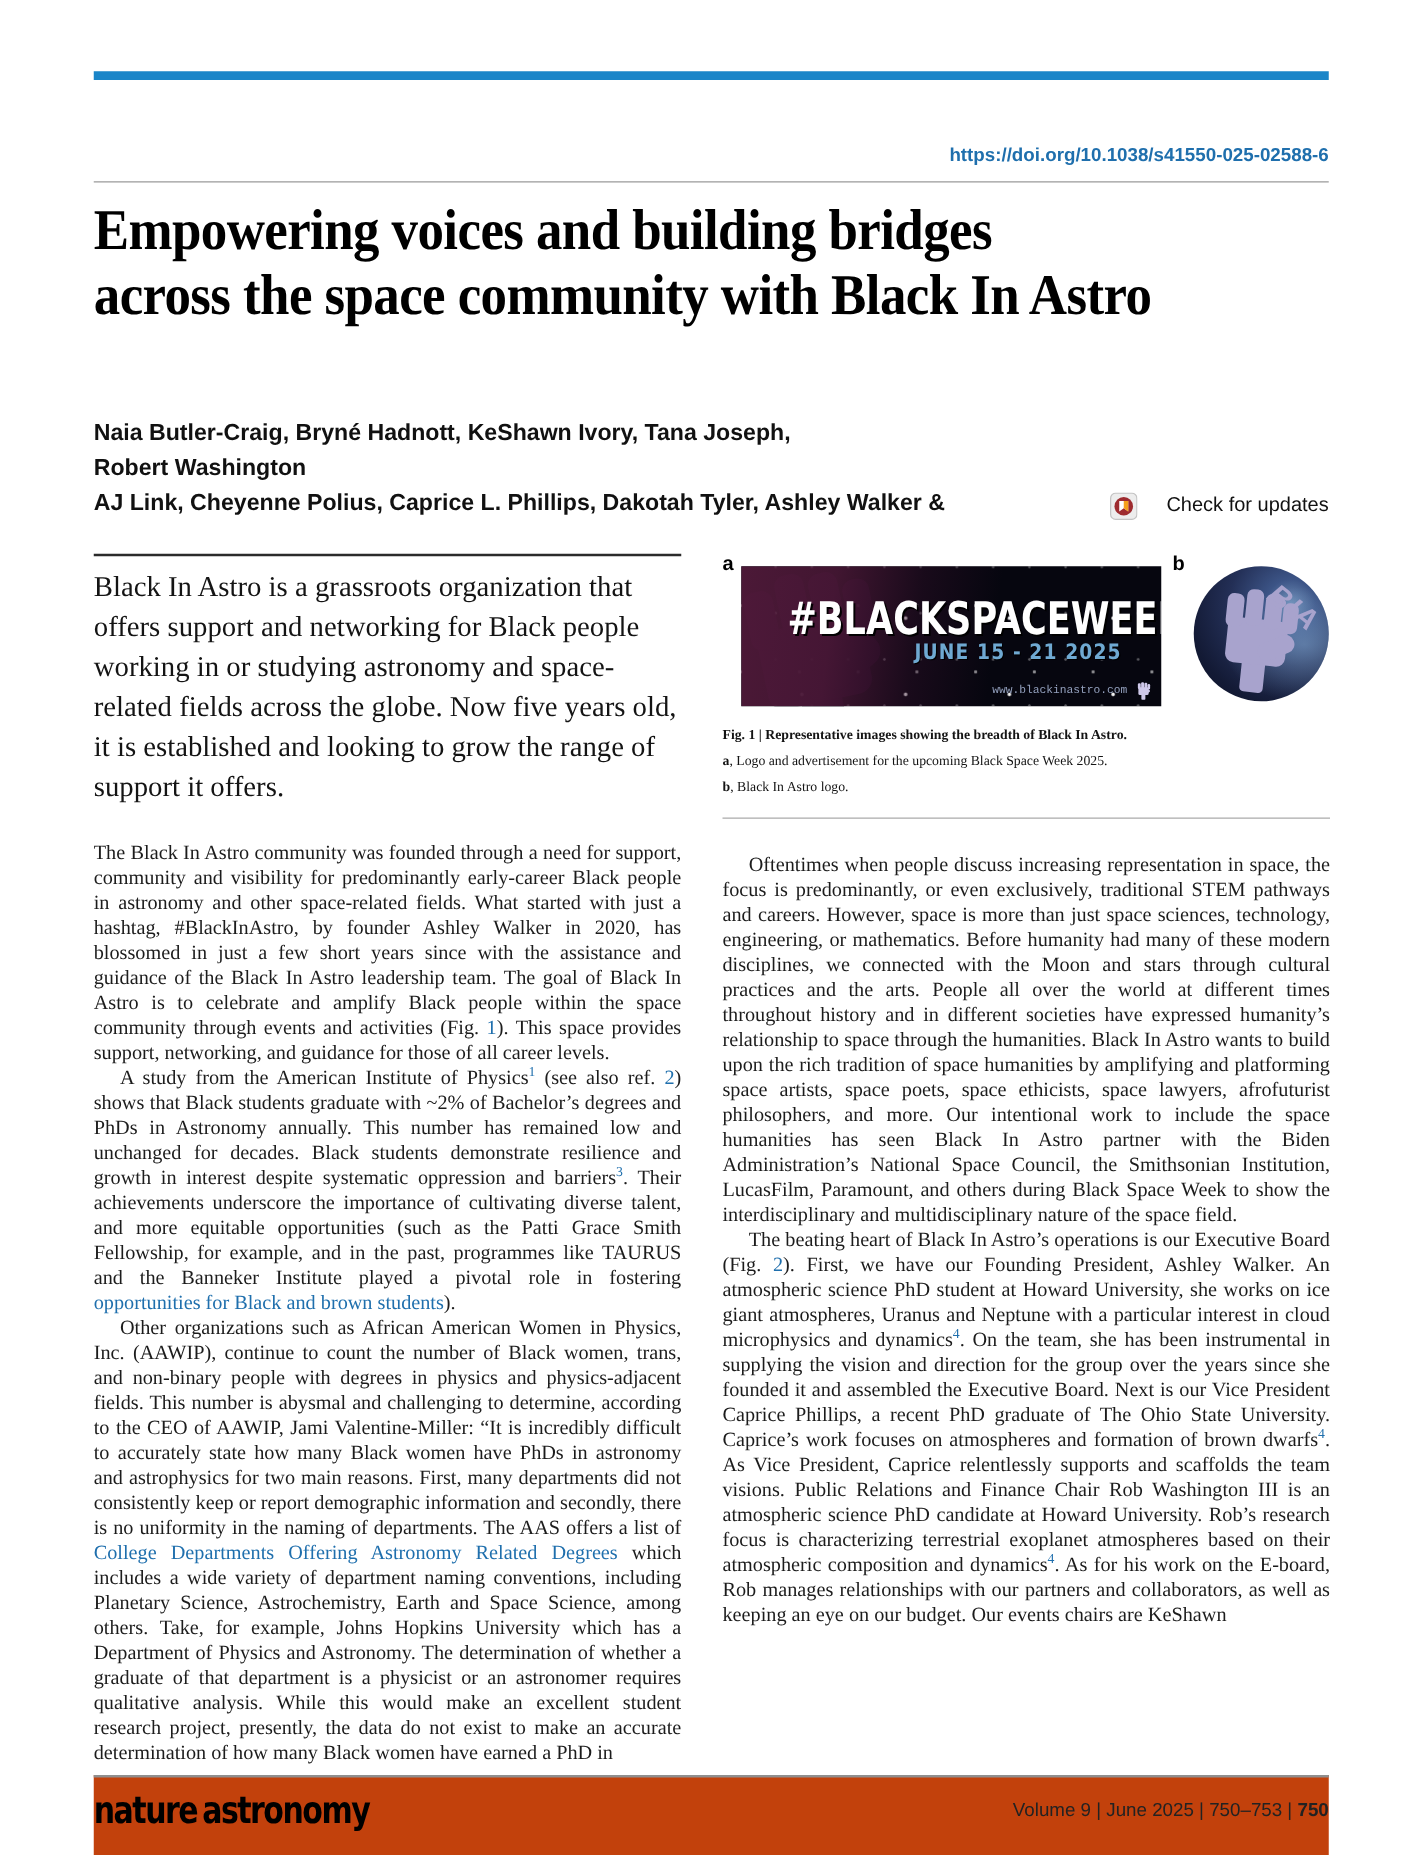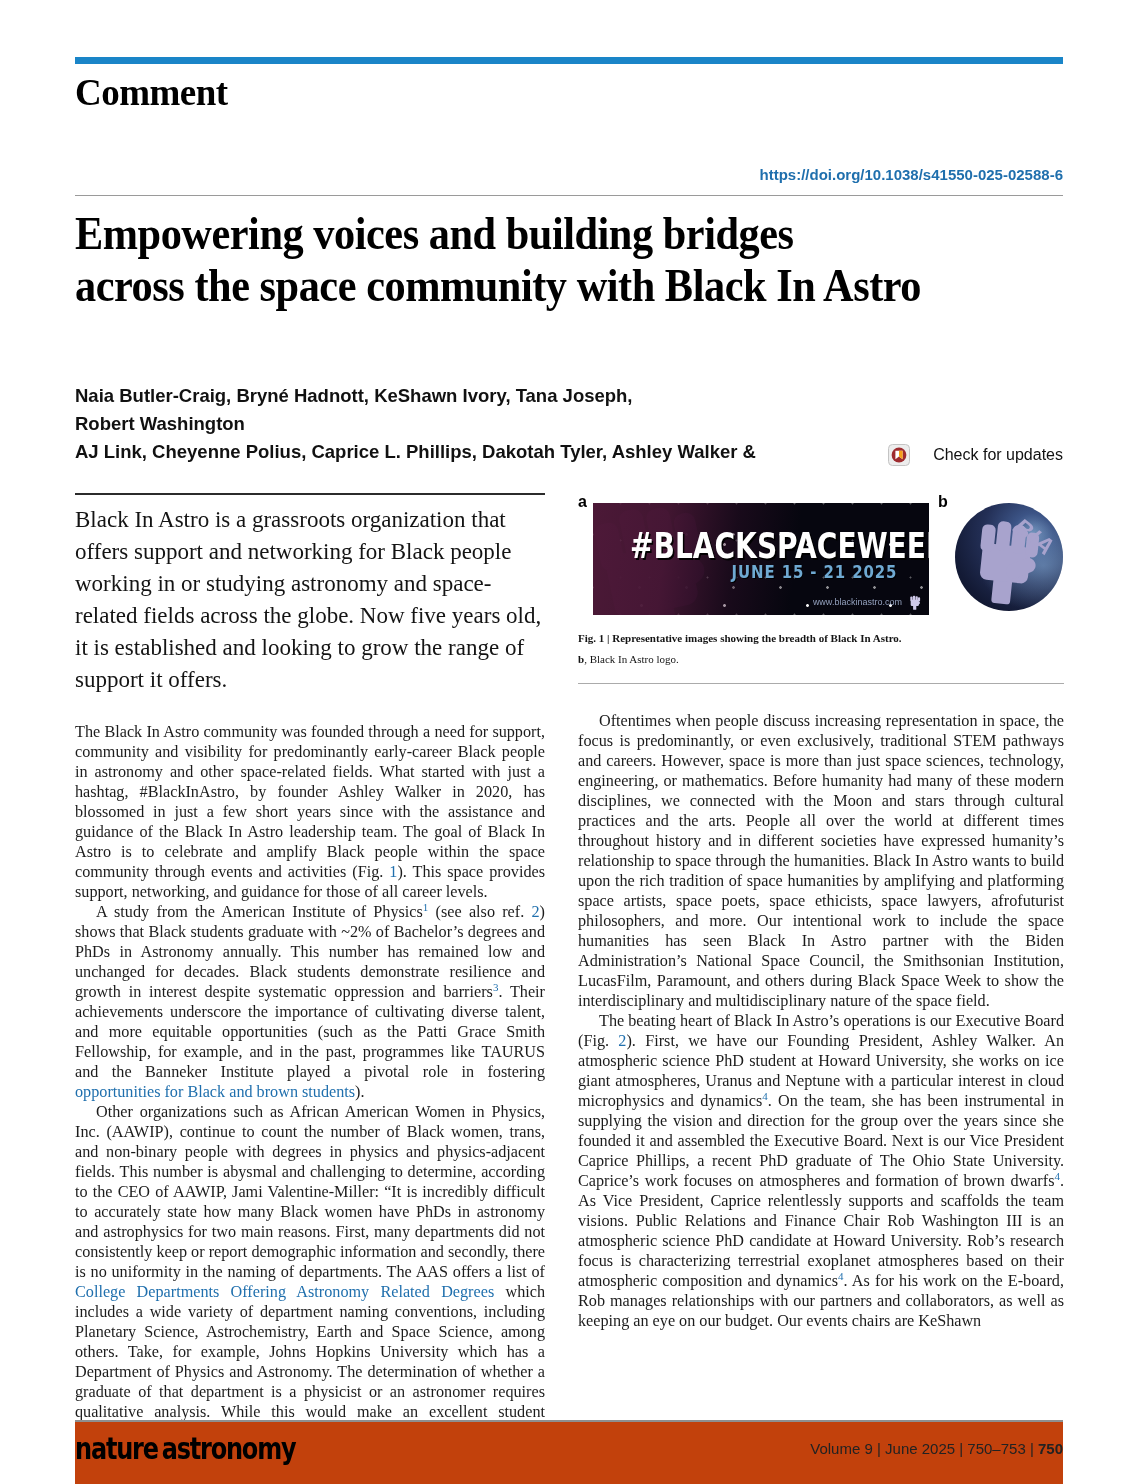--- a/index.html
+++ b/index.html
@@ -58,21 +58,21 @@
             background:linear-gradient(97deg, rgba(88,28,62,.85) 0%, rgba(88,28,62,.72) 22%,
                        rgba(53,17,44,.4) 42%, rgba(10,5,15,0) 60%); }
   .banner-hashtag { position:relative; margin-top:24px; text-align:center; color:#ffffff;
             font-family:"DejaVu Sans", sans-serif; font-weight:800; font-size:36px; line-height:38px;
             transform:scaleX(0.78); text-shadow:2px 2px 0 rgba(0,0,0,.95); white-space:nowrap; }
   .banner-dates { position:relative; text-align:right; padding-right:36px; margin-top:-3px;
             color:#6fa9d2; font-family:"DejaVu Sans", sans-serif; font-weight:800; font-size:17px;
             letter-spacing:1px; transform:scaleX(0.88); transform-origin:right center;
             text-shadow:1px 1px 0 #000; }
   .banner-site { position:absolute; right:8px; bottom:5px; display:flex; align-items:center; gap:6px; }
-  .banner-site span { font-family:Liberation Sans, sans-serif; font-size:9px; color:#93a0bd; }
+  .banner-site span { font-family:Liberation Mono, monospace; font-size:9px; color:#93a0bd; }
   .banner-site svg { width:13px; height:16px; fill:#cfc9ea; }
 
   .bia-logo { position:relative; width:108px; height:108px; margin-top:10px; border-radius:50%; overflow:hidden;
             background:radial-gradient(circle at 72% 28%, #6f8fb8 0%, #3c5486 18%, #232f56 45%, #131a35 75%, #0c1126 100%); }
   .bia-logo::before { content:""; position:absolute; inset:0;
             background:radial-gradient(ellipse at 82% 58%, rgba(140,180,220,.5) 0%, transparent 52%); }
   .bia-fist { position:absolute; left:13px; top:8px; width:72px; height:94px; fill:#a8a3cd; transform:rotate(6deg); }
   .bia-text { position:absolute; right:6px; top:20px; font-family:"Liberation Sans", sans-serif;
             font-style:italic; font-weight:700; font-size:24px; letter-spacing:1px; color:#a8a3cd;
             transform:rotate(38deg); }
@@ -104,21 +104,20 @@
     <rect x="70" y="22" width="23" height="48" rx="9"></rect>
     <rect x="95" y="32" width="21" height="42" rx="9"></rect>
     <rect x="64" y="82" width="52" height="25" rx="12" transform="rotate(-28 90 94)"></rect>
   </symbol>
 </svg>
 
 <div class="page">
 
   <div class="topbar"></div>
 
-  <div class="kicker">Comment</div>
 
   <div class="doi-row">
     <a class="doi">https://doi.org/10.1038/s41550-025-02588-6</a>
   </div>
 
   <div class="title-rule"></div>
 
   <h1 class="title"><span>Empowering voices and building bridges</span><br><span>across the space community with Black In Astro</span></h1>
 
   <div class="authors-row">
@@ -171,20 +170,21 @@
         <div class="bia-logo">
           <svg class="bia-fist">
               <use href="#fist"></use>
             </svg>
           <span class="bia-text">BIA</span>
         </div>
       </div>
 
       <div class="caption">
         <div class="cap-bold">Fig. 1 | Representative images showing the breadth of Black In Astro.</div>
+        <div><b>a</b><span>, Logo and advertisement for the upcoming Black Space Week 2025.</span></div>
         <div><b>b</b><span>, Black In Astro logo.</span></div>
       </div>
 
       <div class="caption-rule"></div>
 
       <div class="bodytext">
           <p class="bp ind"><span>Oftentimes when people discuss increasing representation in space, the focus is predominantly, or even exclusively, traditional STEM pathways and careers. However, space is more than just space sciences, technology, engineering, or mathematics. Before humanity had many of these modern disciplines, we connected with the Moon and stars through cultural practices and the arts. People all over the world at different times throughout history and in different societies have expressed humanity’s relationship to space through the humanities. Black In Astro wants to build upon the rich tradition of space humanities by amplifying and platforming space artists, space poets, space ethicists, space lawyers, afrofuturist philosophers, and more. Our intentional work to include the space humanities has seen Black In Astro partner with the Biden Administration’s National Space Council, the Smithsonian Institution, LucasFilm, Paramount, and others during Black Space Week to show the interdisciplinary and multidisciplinary nature of the space field.</span></p>
           <p class="bp ind"><span>The beating heart of Black In Astro’s operations is our Executive Board (Fig. </span><span class="tlink">2</span><span>). First, we have our Founding President, Ashley Walker. An atmospheric science PhD student at Howard University, she works on ice giant atmospheres, Uranus and Neptune with a particular interest in cloud microphysics and dynamics</span><sup class="reflink">4</sup><span>. On the team, she has been instrumental in supplying the vision and direction for the group over the years since she founded it and assembled the Executive Board. Next is our Vice President Caprice Phillips, a recent PhD graduate of The Ohio State University. Caprice’s work focuses on atmospheres and formation of brown dwarfs</span><sup class="reflink">4</sup><span>. As Vice President, Caprice relentlessly supports and scaffolds the team visions. Public Relations and Finance Chair Rob Washington III is an atmospheric science PhD candidate at Howard University. Rob’s research focus is characterizing terrestrial exoplanet atmospheres based on their atmospheric composition and dynamics</span><sup class="reflink">4</sup><span>. As for his work on the E-board, Rob manages relationships with our partners and collaborators, as well as keeping an eye on our budget. Our events chairs are KeShawn</span></p>
         </div>
     </div>

